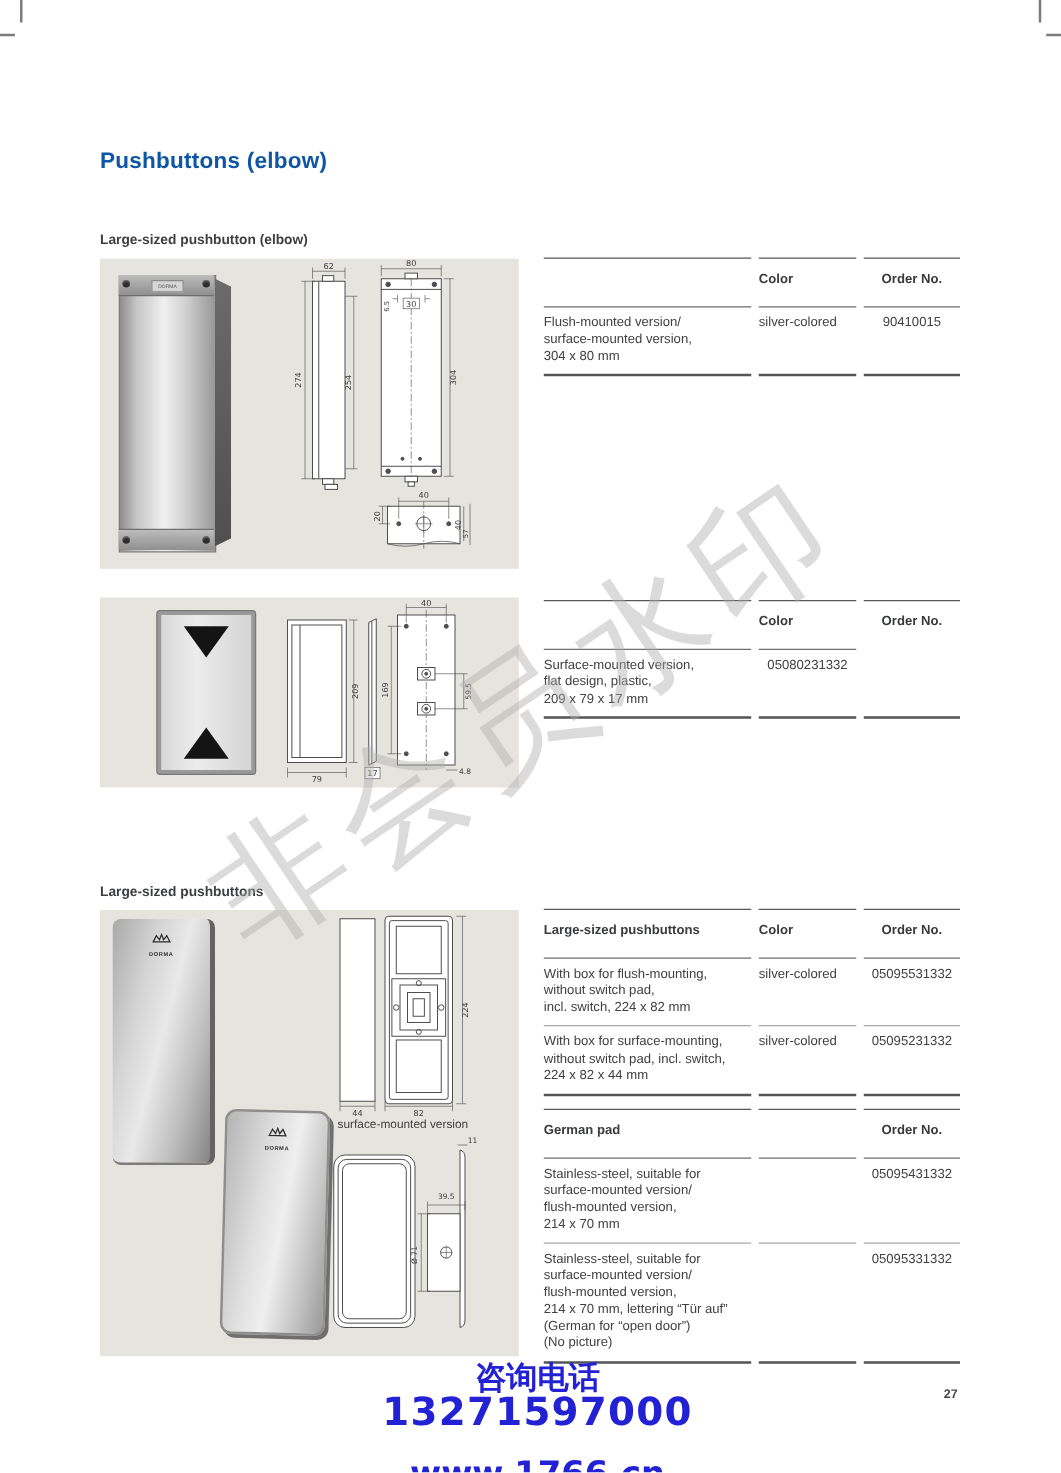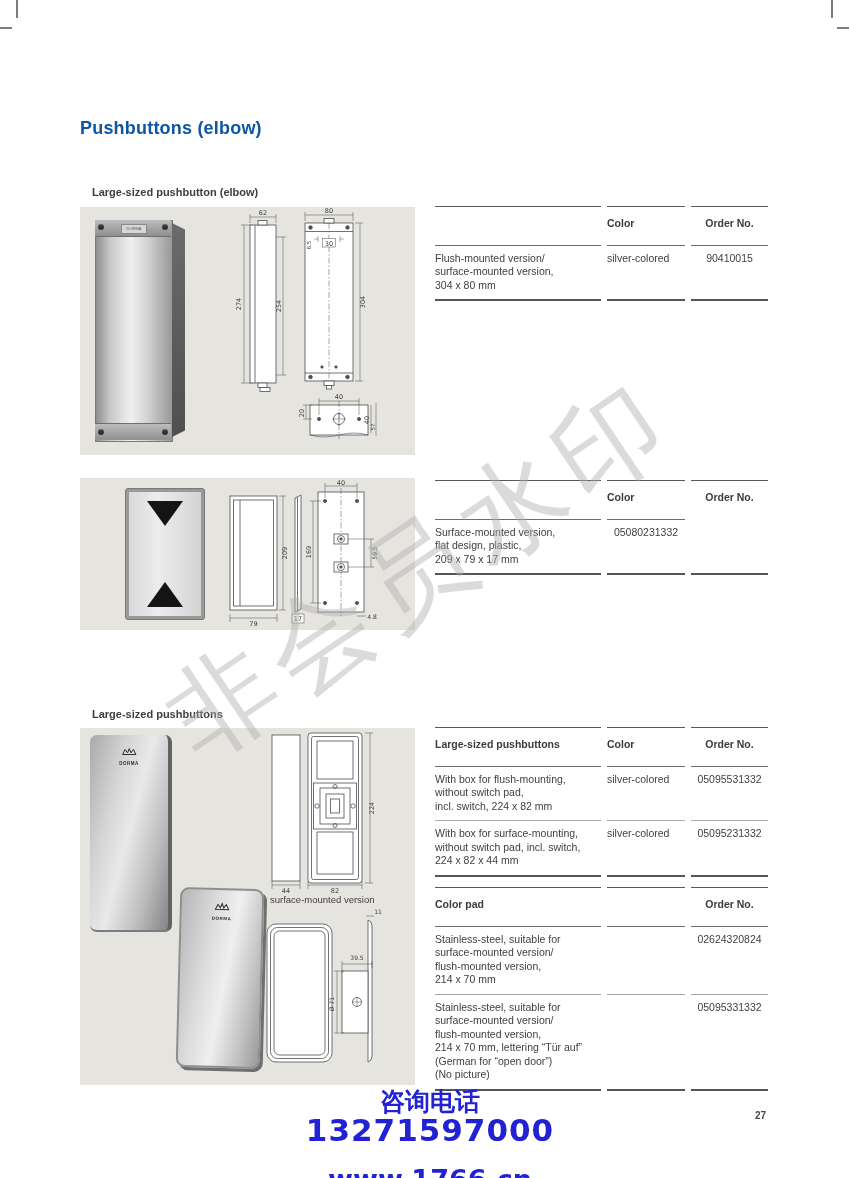--- a/index.html
+++ b/index.html
@@ -1,20 +1,20 @@
 <!DOCTYPE html>
 <html><head>
 <meta charset="utf-8">
 <style>
   html,body{margin:0;padding:0;background:#fff;}
   .page{position:relative;width:849px;height:1178px;background:#fff;overflow:hidden;
         font-family:"Liberation Sans",sans-serif;color:#414042;}
   .cropmark{position:absolute;background:#7d7d7d;}
   .title{position:absolute;left:80px;top:118px;font-size:18px;font-weight:bold;color:#0e56a4;letter-spacing:0.2px;}
-  .seclabel{position:absolute;left:92px;font-size:11px;font-weight:bold;color:#3d3e40;}
+  .seclabel{position:absolute;left:80px;font-size:11px;font-weight:bold;color:#3d3e40;}
   .panel{position:absolute;left:80px;width:335px;background:#e6e4de;}
   .draw{position:absolute;left:0;top:0;}
   
   .ptable{position:absolute;left:435px;width:333px;font-size:10.5px;color:#414042;}
   .trow{display:grid;grid-template-columns:166px 78px 77px;column-gap:6px;}
   .trow>.cell{border-top:1px solid #a7a9ac;padding:6px 0 7px 0;line-height:13.5px;white-space:pre-line;}
   .trow.thead>.cell{border-top:1.5px solid #56575b;font-weight:bold;padding:10px 0 14px 0;color:#3a3b3d;}
   .trow.first>.cell{border-top:1.5px solid #6d6e71;}
   .trow.tend>.cell{border-top:2px solid #545559;padding:0;height:0;line-height:0;}
   .cell.c3{text-align:center;}
@@ -363,31 +363,31 @@
     </div>
     <div class="trow tend">
       <div class="cell c1"></div>
         <div class="cell c2"></div>
         <div class="cell c3"></div>
     </div>
   </div>
 
   <div class="ptable" style="top:887px;">
     <div class="trow thead">
-      <div class="cell c1">Color pad</div>
+      <div class="cell c1">German pad</div>
       <div class="cell c2"></div>
       <div class="cell c3">Order No.</div>
     </div>
     <div class="trow first">
       <div class="cell c1">Stainless-steel, suitable for
 surface-mounted version/
 flush-mounted version,
 214 x 70 mm</div>
       <div class="cell c2"></div>
-      <div class="cell c3">02624320824</div>
+      <div class="cell c3">05095431332</div>
     </div>
     <div class="trow">
       <div class="cell c1">Stainless-steel, suitable for
 surface-mounted version/
 flush-mounted version,
 214 x 70 mm, lettering “Tür auf”
 (German for “open door”)
 (No picture)</div>
       <div class="cell c2"></div>
       <div class="cell c3">05095331332</div>

